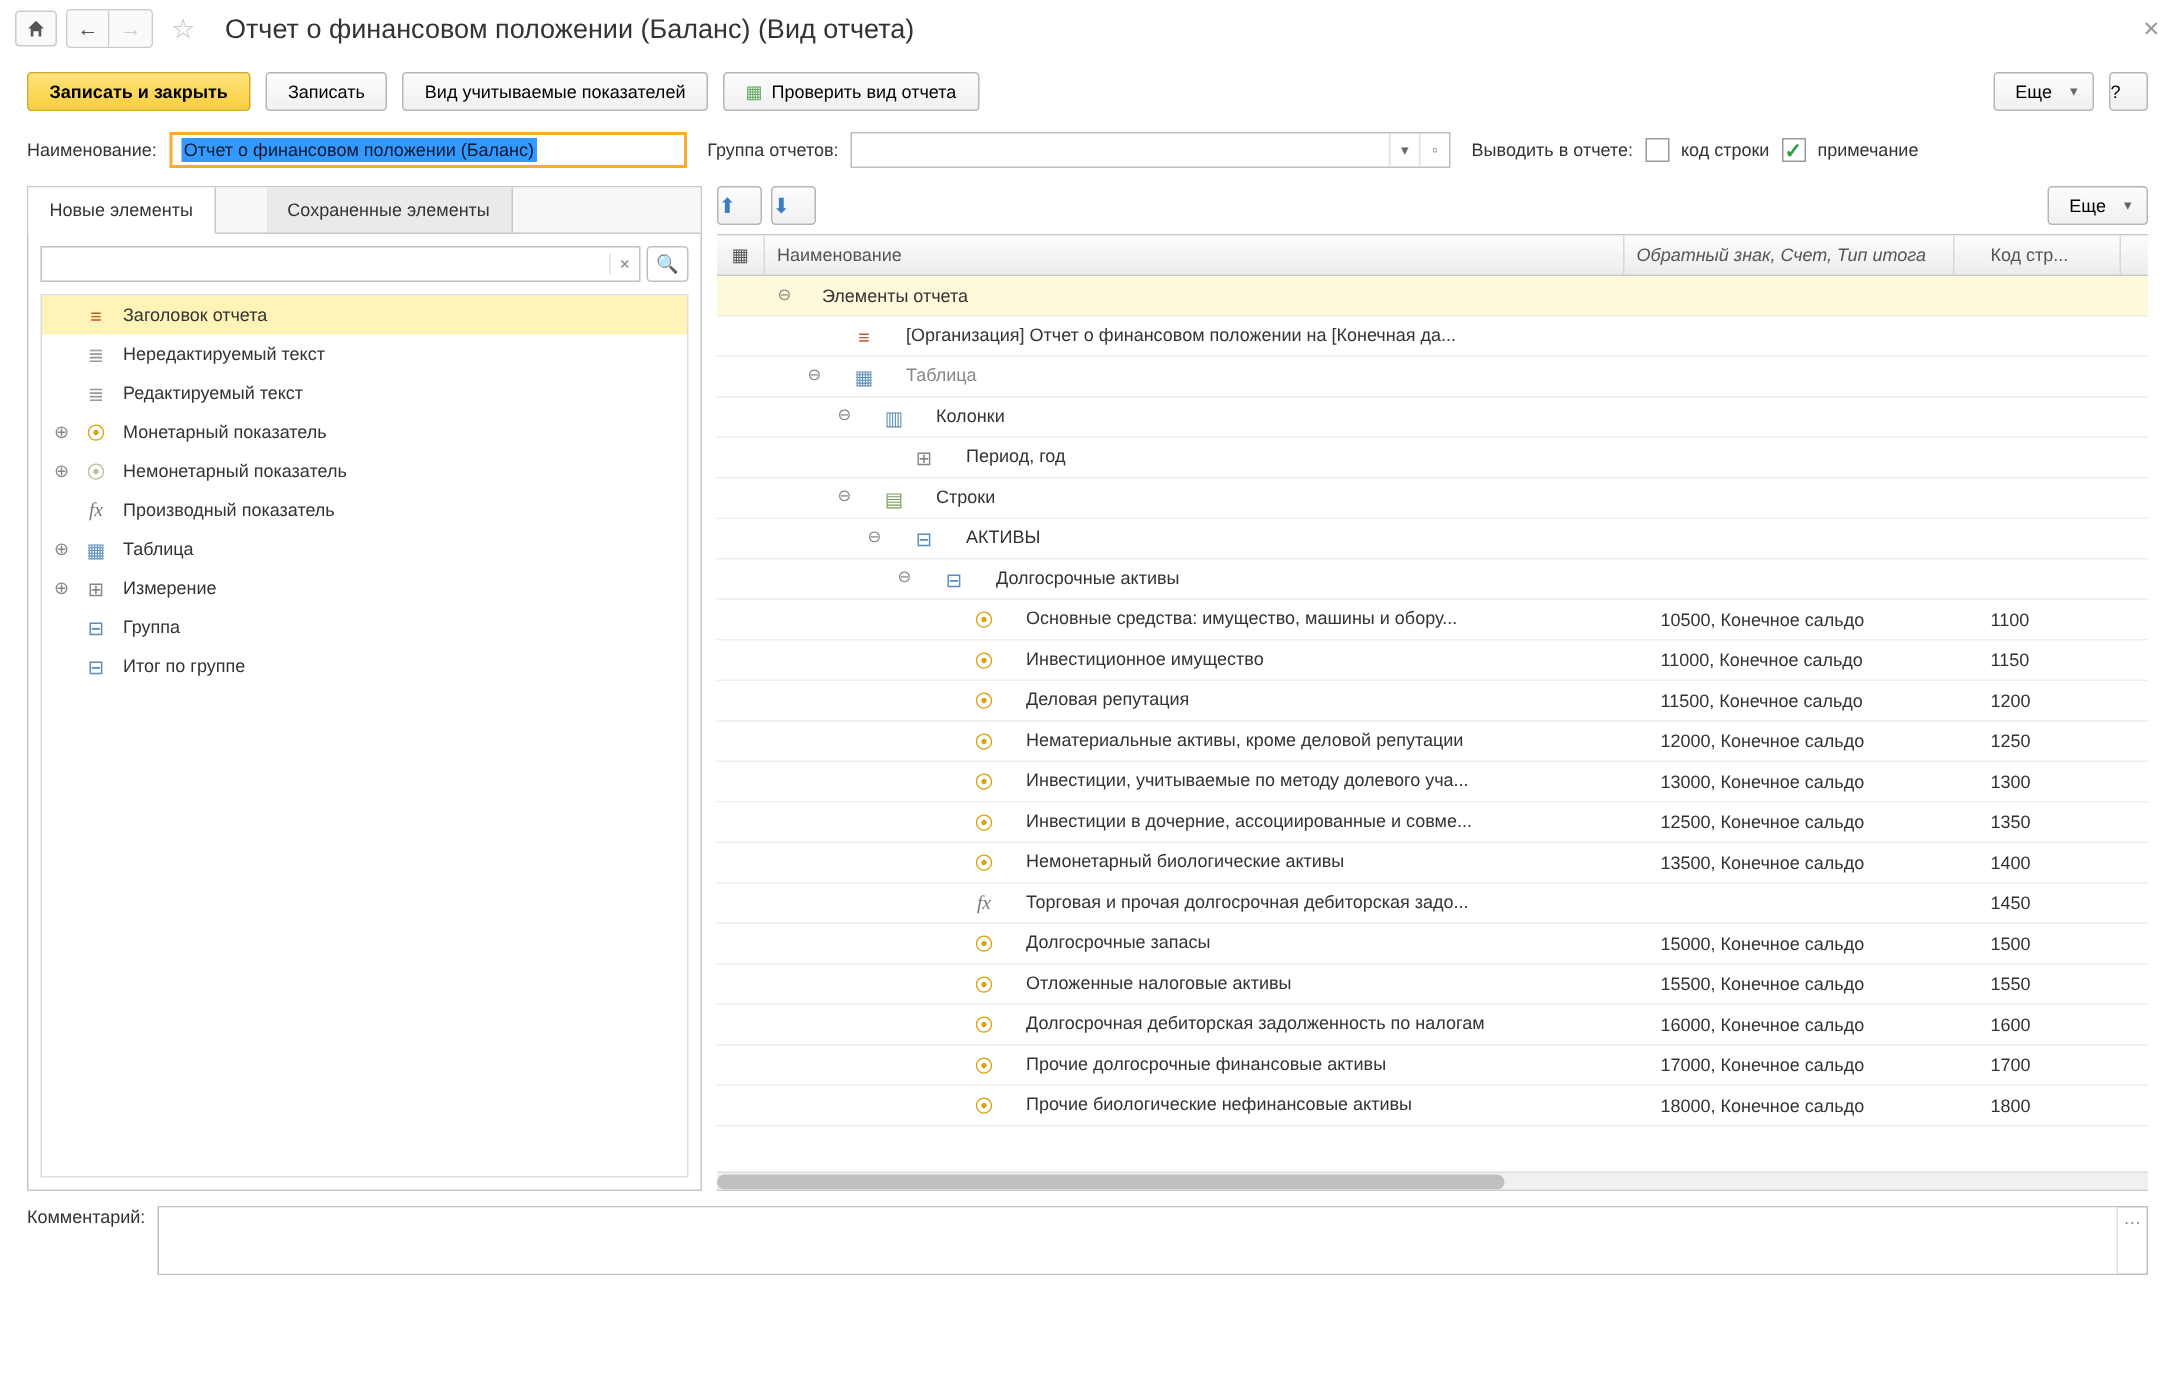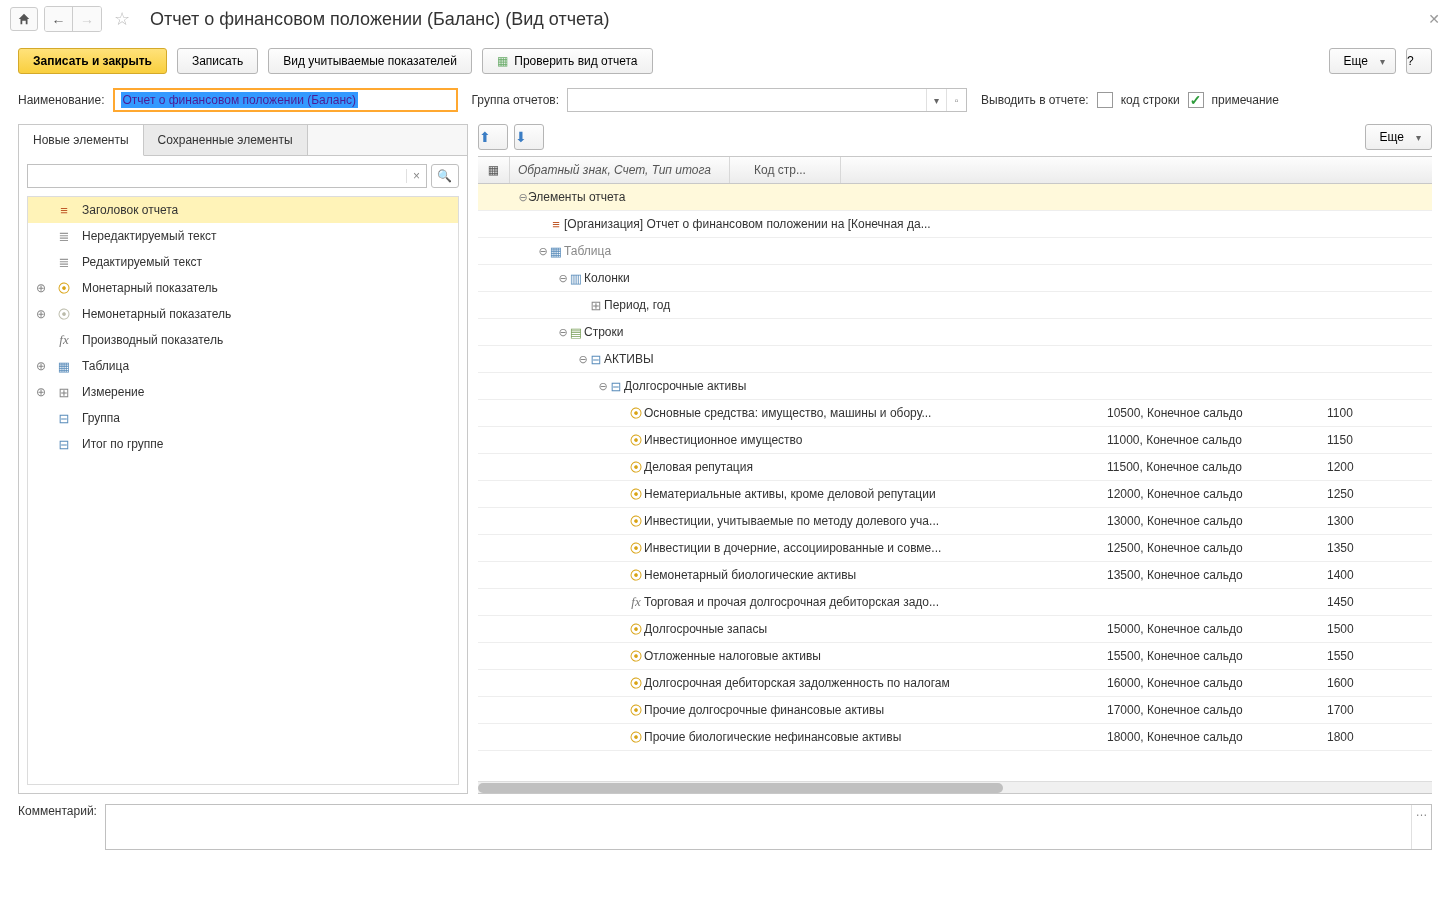--- a/index.html
+++ b/index.html
@@ -14,29 +14,29 @@
 .toolbar { display: flex; align-items: center; padding: 10px 18px; gap: 10px; }
 .btn { height: 26px; padding: 0 14px; border: 1px solid #b5b5b5; border-radius: 3px; background: linear-gradient(#fdfdfd,#f0f0f0); cursor: pointer; font-size: 12px; display: flex; align-items: center; gap: 6px; }
 .btn-primary { background: linear-gradient(#ffe27a,#f9cf3e); border-color: #d4a92a; font-weight: bold; }
 .btn-more { padding: 0 10px 0 14px; }
 .btn-more::after { content: "▾"; margin-left: 6px; font-size: 10px; color: #666; }
 .form-row { display: flex; align-items: center; padding: 4px 18px 12px; gap: 8px; }
 .label { color: #333; font-size: 12px; }
 .input { height: 24px; border: 1px solid #c0c0c0; padding: 0 6px; font-size: 12px; }
 .input-highlight { border: 2px solid #ffa830; }
 .input-highlight::selection { background: #3399ff; color: #fff; }
-.selected-text { background: #3399ff; color: #4c1d95; padding: 1px 2px; }
+.selected-text { background: #3399ff; color: #0f172a; padding: 1px 2px; }
 .dropdown { border: 1px solid #c0c0c0; height: 24px; display: flex; align-items: center; background: #fff; }
 .dropdown .dd-body { flex: 1; }
 .dd-btn { width: 20px; height: 22px; border-left: 1px solid #e0e0e0; display: flex; align-items: center; justify-content: center; font-size: 10px; color: #666; cursor: pointer; }
 .checkbox { width: 16px; height: 16px; border: 1px solid #999; background: #fff; display: flex; align-items: center; justify-content: center; cursor: pointer; }
 .checkbox.checked::after { content: "✓"; color: #2e9c3b; font-weight: bold; font-size: 14px; }
 .main { display: flex; padding: 0 18px; gap: 10px; height: 670px; }
 .left-panel { width: 450px; border: 1px solid #c8c8c8; display: flex; flex-direction: column; }
-.tabs { display: flex; border-bottom: 1px solid #c8c8c8; background: #f7f7f7; }
+.tabs { display: flex; border-bottom: 1px solid #c8c8c8; background: #f7f7f7; gap: 34px; }
 .tab { padding: 8px 14px; cursor: pointer; background: #eaeaea; border-right: 1px solid #c8c8c8; border-bottom: 1px solid #c8c8c8; margin-bottom: -1px; }
 .tab.active { background: #fff; border-bottom: 1px solid #fff; }
 .search-row { display: flex; padding: 8px; gap: 4px; }
 .search-input { flex: 1; height: 24px; border: 1px solid #c0c0c0; display: flex; align-items: center; }
 .search-input input { flex: 1; border: none; outline: none; padding: 0 6px; }
 .search-clear { width: 20px; text-align: center; color: #888; cursor: pointer; border-left: 1px solid #e0e0e0; }
 .search-btn { width: 28px; height: 24px; border: 1px solid #c0c0c0; border-radius: 3px; display: flex; align-items: center; justify-content: center; cursor: pointer; }
 .element-list { border: 1px solid #dcdcdc; margin: 0 8px 8px; flex: 1; overflow: auto; }
 .el-item { display: flex; align-items: center; padding: 5px 8px; gap: 10px; cursor: pointer; }
 .el-item.highlight { background: #fff3b8; }
@@ -50,21 +50,21 @@
 .gh-cell.c-icon { width: 32px; text-align: center; }
 .gh-cell.c-name { flex: 1; }
 .gh-cell.c-sign { width: 220px; font-style: italic; }
 .gh-cell.c-code { width: 95px; margin-left: 16px; }
 .gh-cell.c-last { width: 18px; border-right: none; }
 .grid-body { flex: 1; overflow-y: auto; overflow-x: auto; }
 .grid-row { display: flex; align-items: center; height: 27px; border-bottom: 1px solid #eee; }
 .grid-row.hl { background: #fff9db; }
 .gc { padding: 0 8px; font-size: 12px; overflow: hidden; text-overflow: ellipsis; white-space: nowrap; }
 .gc.c-icon { width: 32px; }
-.gc.c-name { flex: 1; display: flex; align-items: center; gap: 0; }
+.gc.c-name { flex: 1; display: flex; gap: 20px; }
 .gc.c-sign { width: 220px; }
 .gc.c-code { width: 95px; }
 .gc.c-last { width: 18px; }
 .expand { width: 10px; font-size: 11px; cursor: pointer; display: inline-flex; justify-content: center; }
 .expand.open::before { content: "⊖"; color: #888; }
 .row-icon { width: 16px; height: 16px; display: inline-flex; align-items: center; justify-content: center; font-size: 13px; }
 .comment-row { display: flex; align-items: flex-start; padding: 10px 18px; gap: 8px; }
 .comment-box { flex: 1; height: 46px; border: 1px solid #c0c0c0; display: flex; }
 .comment-box textarea { flex: 1; border: none; resize: none; outline: none; padding: 4px; }
 .comment-ellipsis { width: 20px; border-left: 1px solid #e0e0e0; display: flex; align-items: flex-start; justify-content: center; color: #888; cursor: pointer; }
@@ -232,20 +232,21 @@
         </button>
       <button class="btn" style="width:30px;padding:0">
           <span style="color:#3b7dc4;font-size:14px">⬇</span>
         </button>
       <div style="flex:1"></div>
       <button class="btn btn-more">Еще</button>
     </div>
     <div class="grid">
       <div class="grid-header">
         <div class="gh-cell c-icon">▦</div>
+        <div class="gh-cell c-name">Наименование</div>
         <div class="gh-cell c-sign">Обратный знак, Счет, Тип итога</div>
         <div class="gh-cell c-code">Код стр...</div>
         <div class="gh-cell c-last"></div>
       </div>
       <div class="grid-body" id="grid-body">
           <div class="grid-row hl">
             <div class="gc c-icon"></div>
             <div class="gc c-name" style="padding-left: 8px;">
               <span class="expand open"></span>
               <span>Элементы отчета</span>

